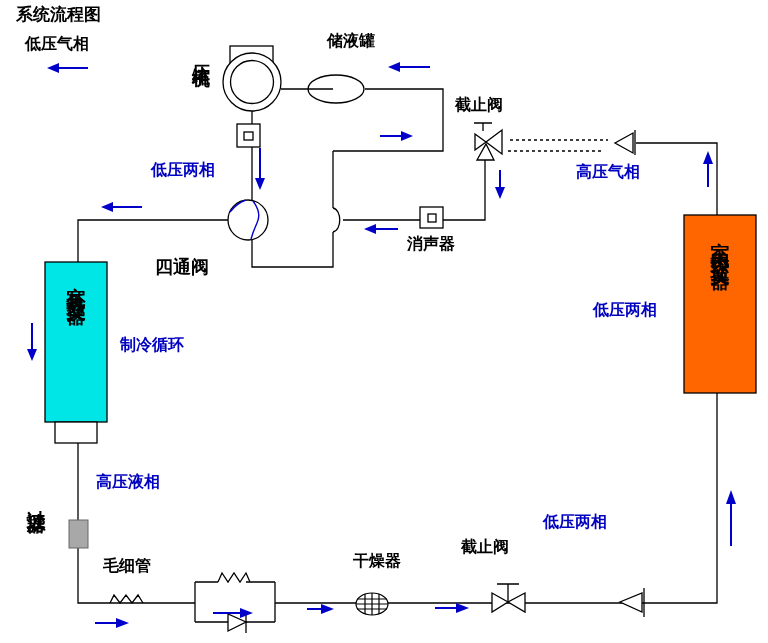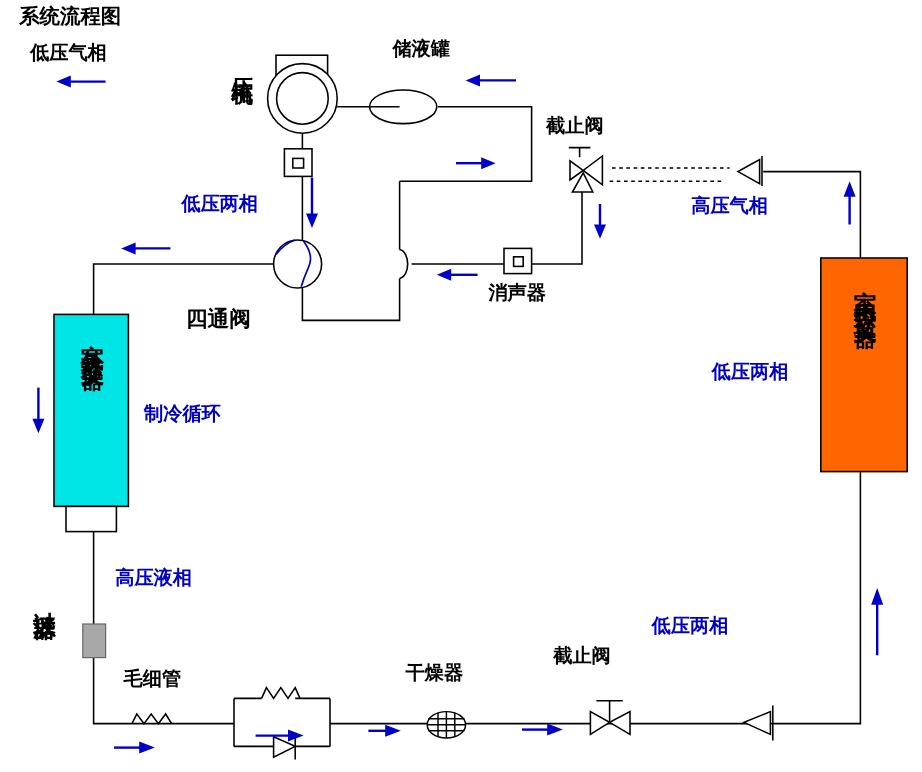--- a/index.html
+++ b/index.html
@@ -188,21 +188,21 @@
   <div class="lbl" style="left:25px;top:35px;">低压气相</div>
 
   <div class="comp-label" style="left:189px;top:50px;">压缩机</div>
   <div class="lbl" style="left:327px;top:32px;">储液罐</div>
   <div class="lbl" style="left:455px;top:96px;">截止阀</div>
   <div class="lbl mid" style="left:155px;top:257px;">四通阀</div>
   <div class="lbl" style="left:407px;top:235px;">消声器</div>
   <div class="hx-label" style="left:64px;top:272px;">室外热交换器</div>
   <div class="comp-label" style="left:24px;top:494px;font-size:19px;letter-spacing:3px;">过滤器</div>
   <div class="lbl" style="left:103px;top:557px;text-align:center;">毛细管</div>
-  <div class="lbl" style="left:338px;top:552px;">干燥器</div>
+  <div class="lbl" style="left:353px;top:552px;">干燥器</div>
   <div class="lbl" style="left:461px;top:538px;">截止阀</div>
   <div class="hx-label" style="left:708px;top:227px;letter-spacing:6px;">室内热交换器</div>
 
   <div class="lbl blue" style="left:151px;top:161px;">低压两相</div>
   <div class="lbl blue" style="left:576px;top:163px;">高压气相</div>
   <div class="lbl blue" style="left:120px;top:336px;">制冷循环</div>
   <div class="lbl blue" style="left:593px;top:301px;">低压两相</div>
   <div class="lbl blue" style="left:96px;top:473px;">高压液相</div>
   <div class="lbl blue" style="left:543px;top:513px;">低压两相</div>
 

